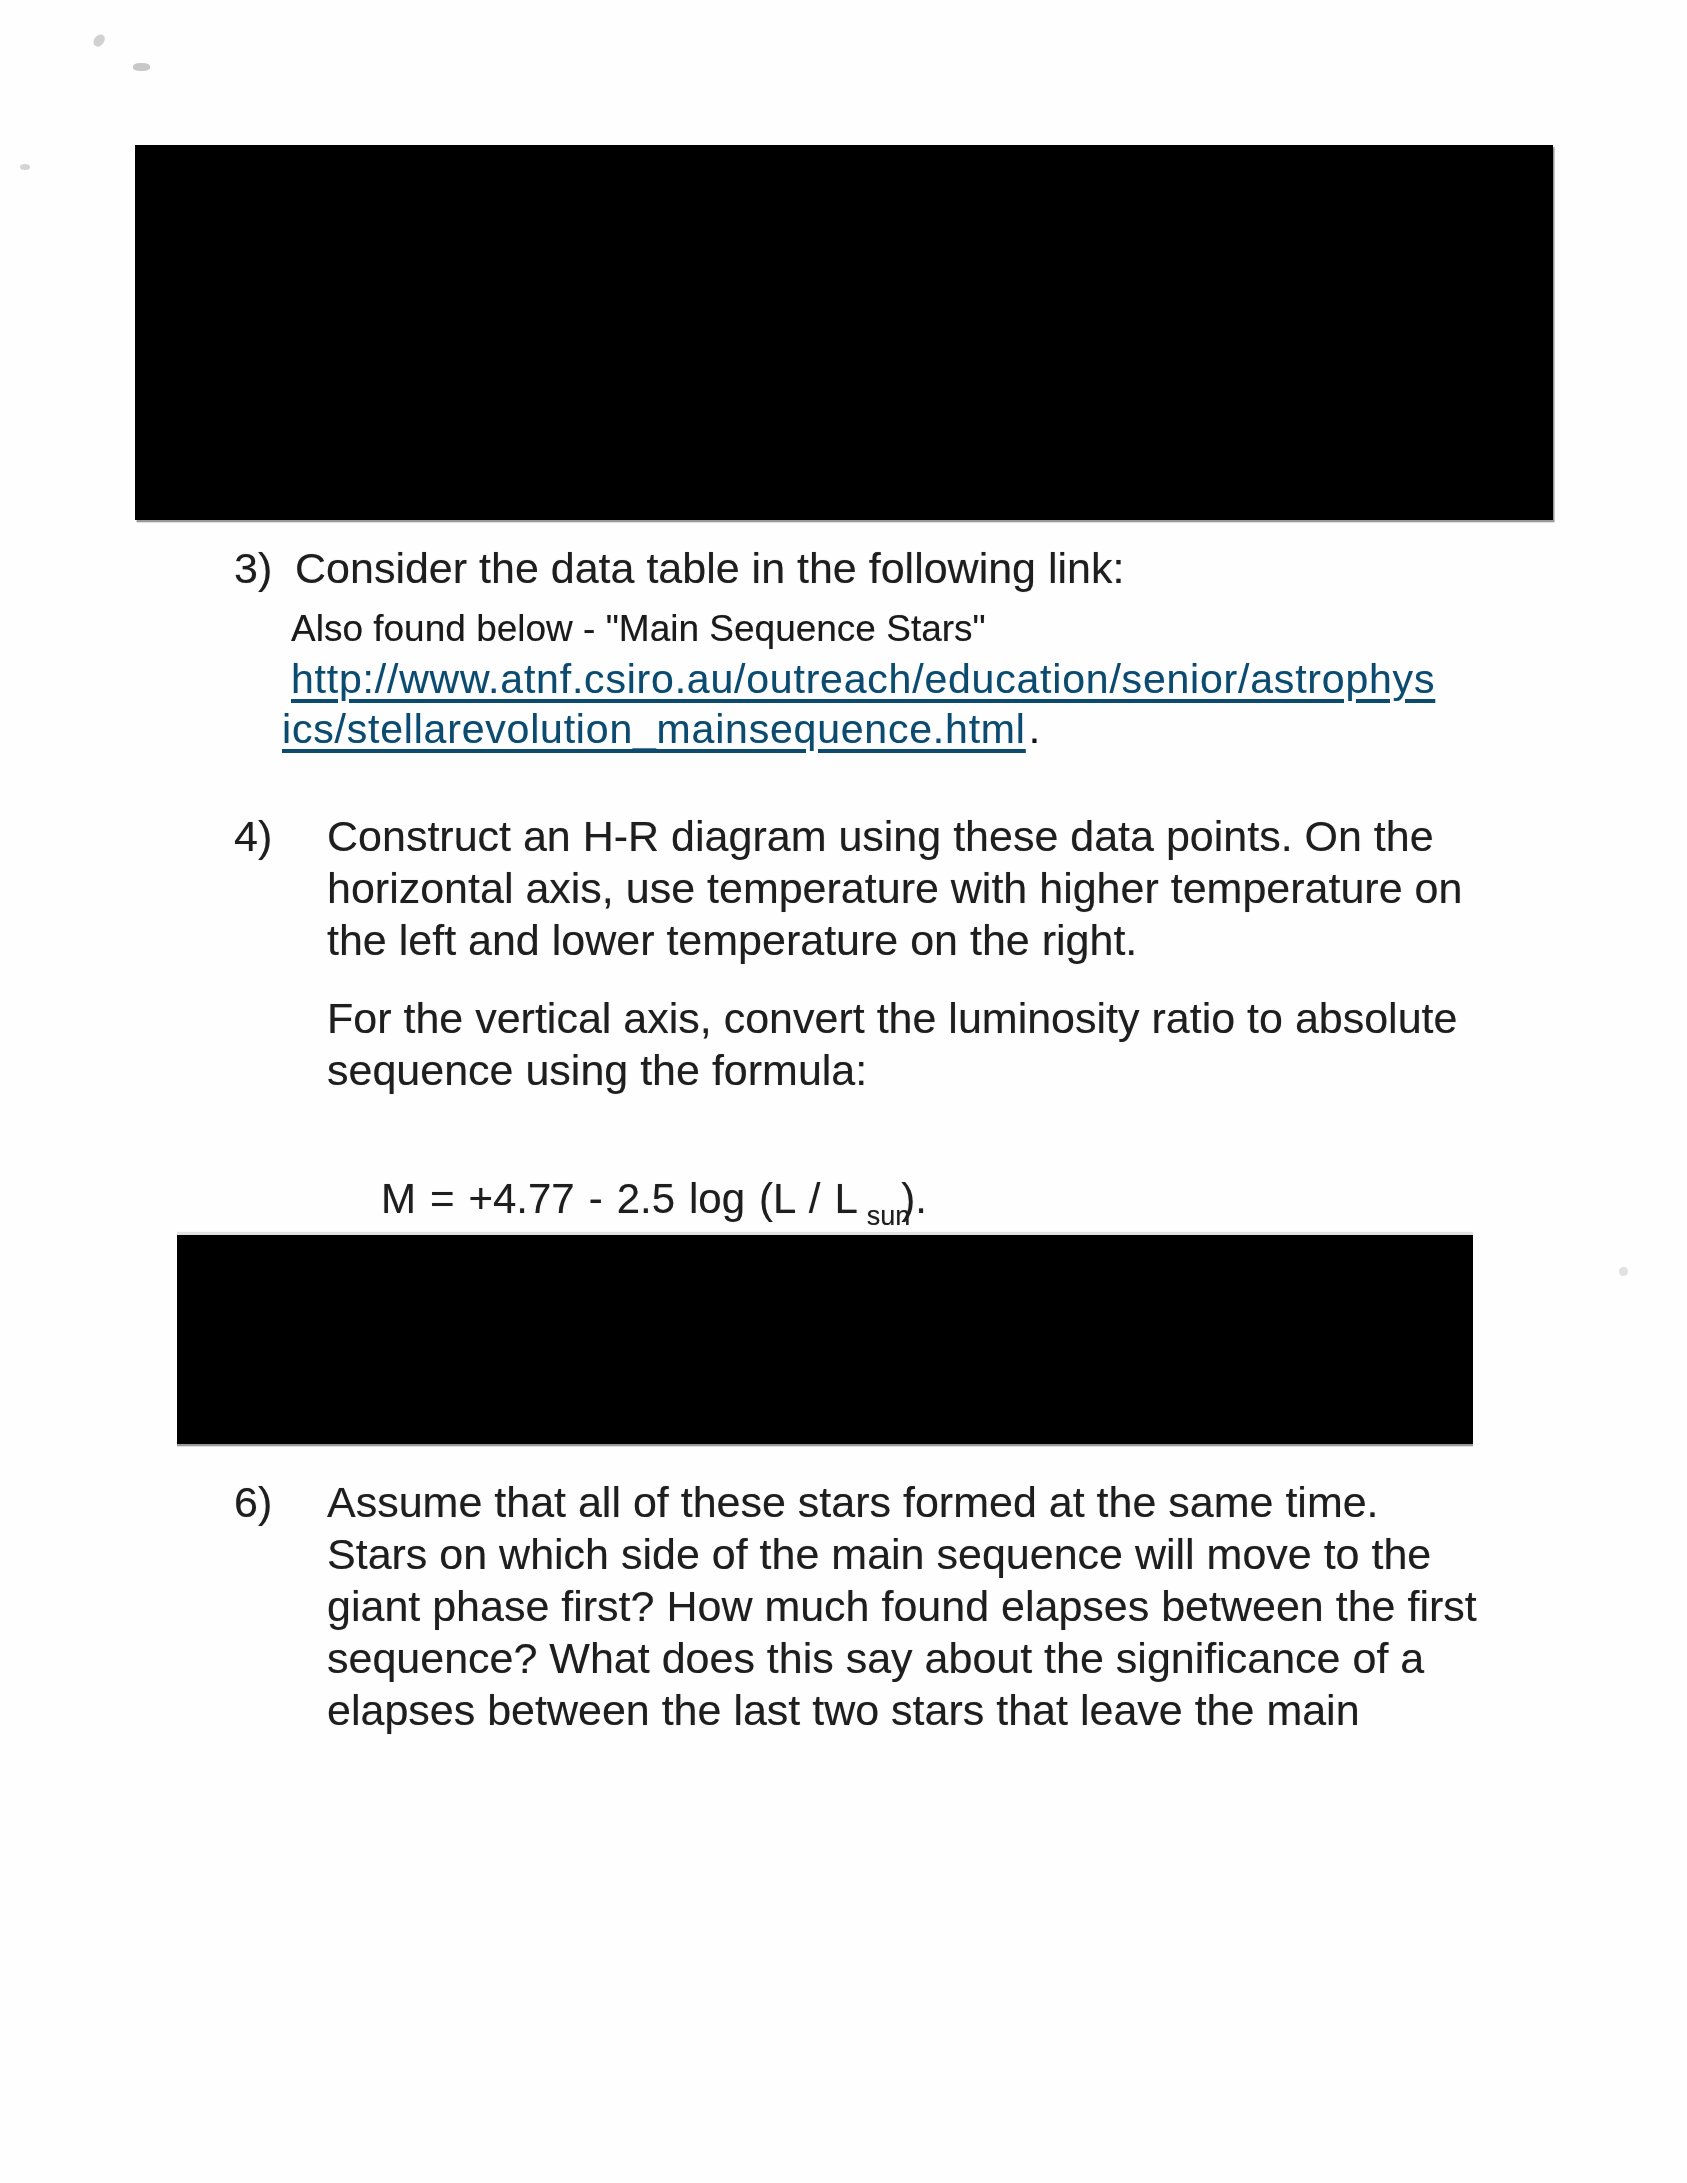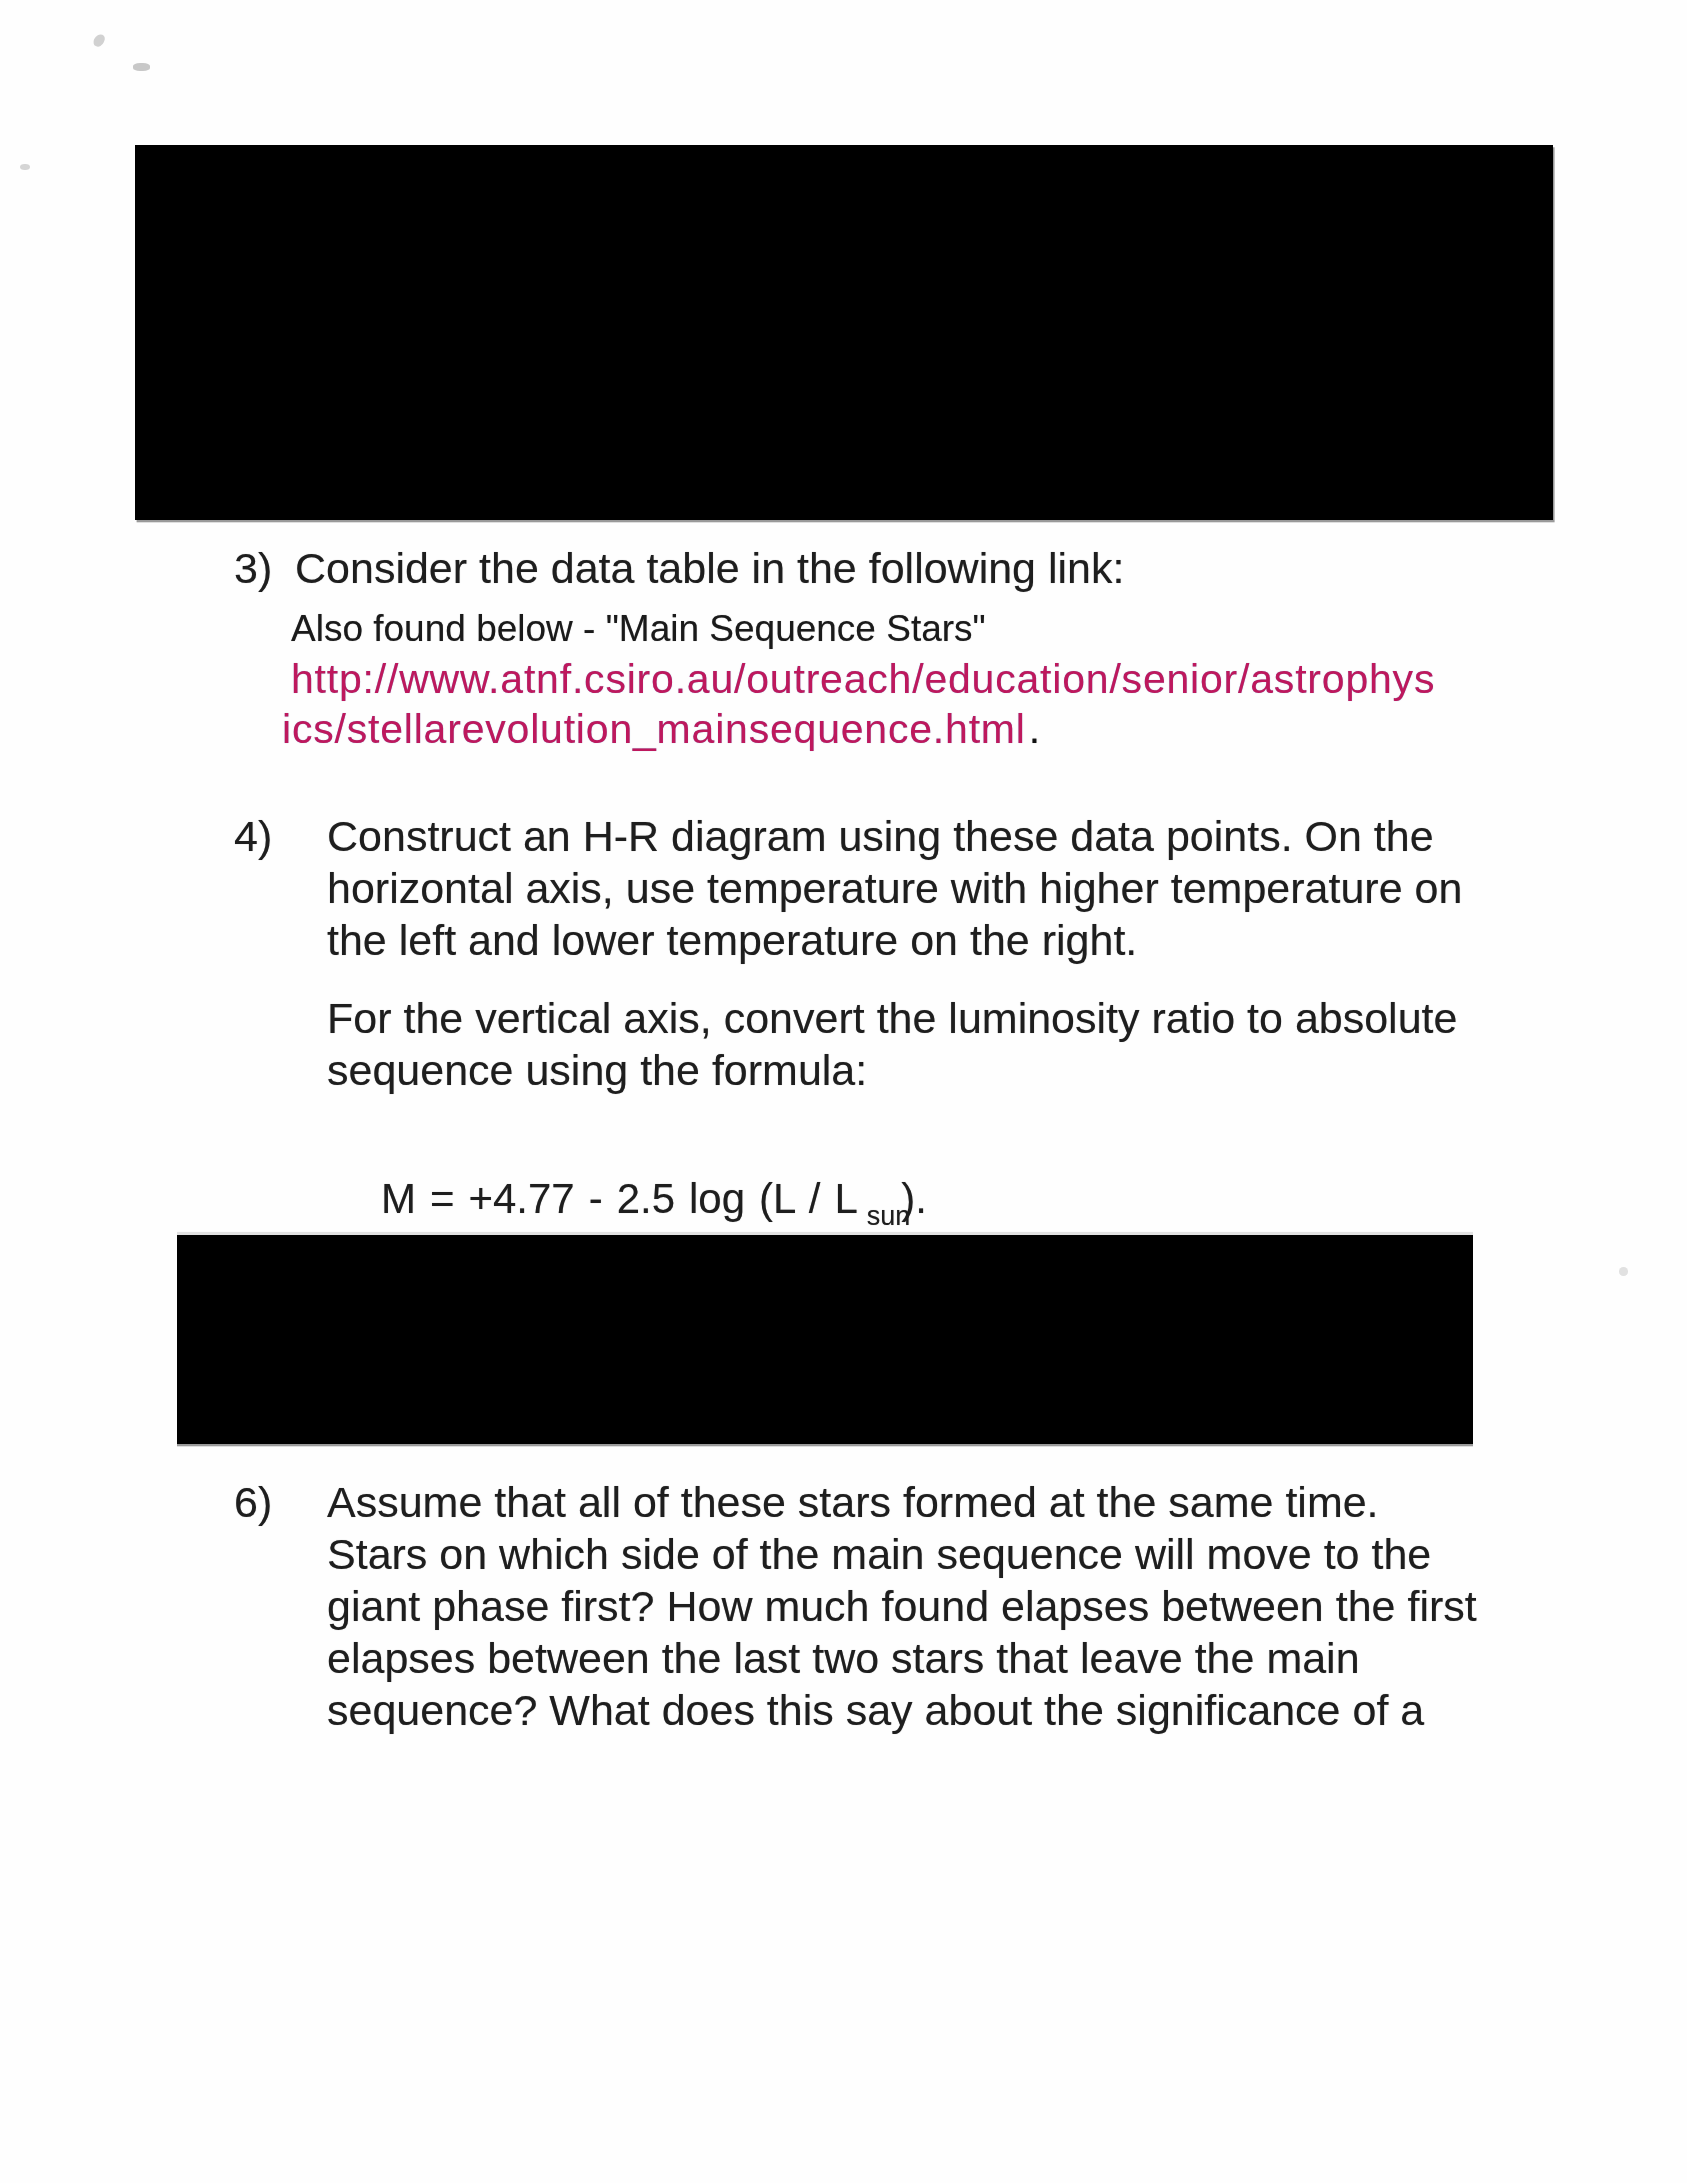--- a/index.html
+++ b/index.html
@@ -57,21 +57,22 @@
   .link-line {
     position: absolute;
     font-size: 41px;
     line-height: 48px;
     letter-spacing: 0.8px;
     white-space: nowrap;
   }
   .link-line.l1 { left: 291px; top: 655px; }
   .link-line.l2 { left: 282px; top: 705px; }
   a.doclink {
-    color: #be185d;
+    color: #0c4a6e;
+    text-decoration: underline;
     text-decoration-thickness: 3.9px;
     text-underline-offset: 5.5px;
     text-shadow: 0 0 0.8px rgba(30,107,184,0.5);
     cursor: pointer;
   }
   .link-period {
     color: #111;
     text-decoration: none;
     margin-left: 3.1px;
   }
@@ -152,19 +153,19 @@
   <div class="formula ink">
     <span>M = +4.77 - 2.5 log (L / L</span><sub>sun</sub><span>).</span>
   </div>
 
   <div class="para q6 ink">
     <span class="num">6)</span>
     <div>
         <div class="tline">Assume that all of these stars formed at the same time.</div>
         <div class="tline">Stars on which side of the main sequence will move to the</div>
         <div class="tline">giant phase first? How much found elapses between the first</div>
+        <div class="tline">sequence? What does this say about the significance of a</div>
         <div class="tline">elapses between the last two stars that leave the main</div>
-        <div class="tline">sequence? What does this say about the significance of a</div>
       </div>
   </div>
 
 </div>
 
 
 </body></html>

